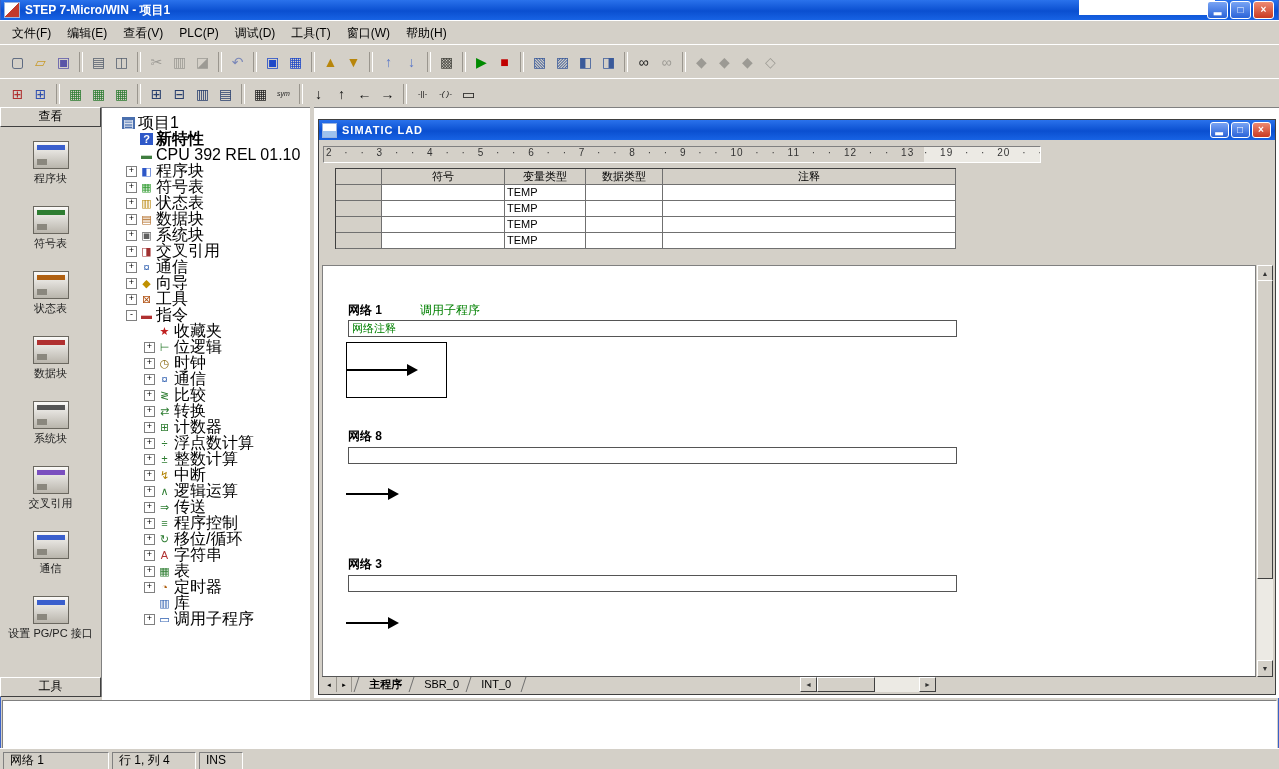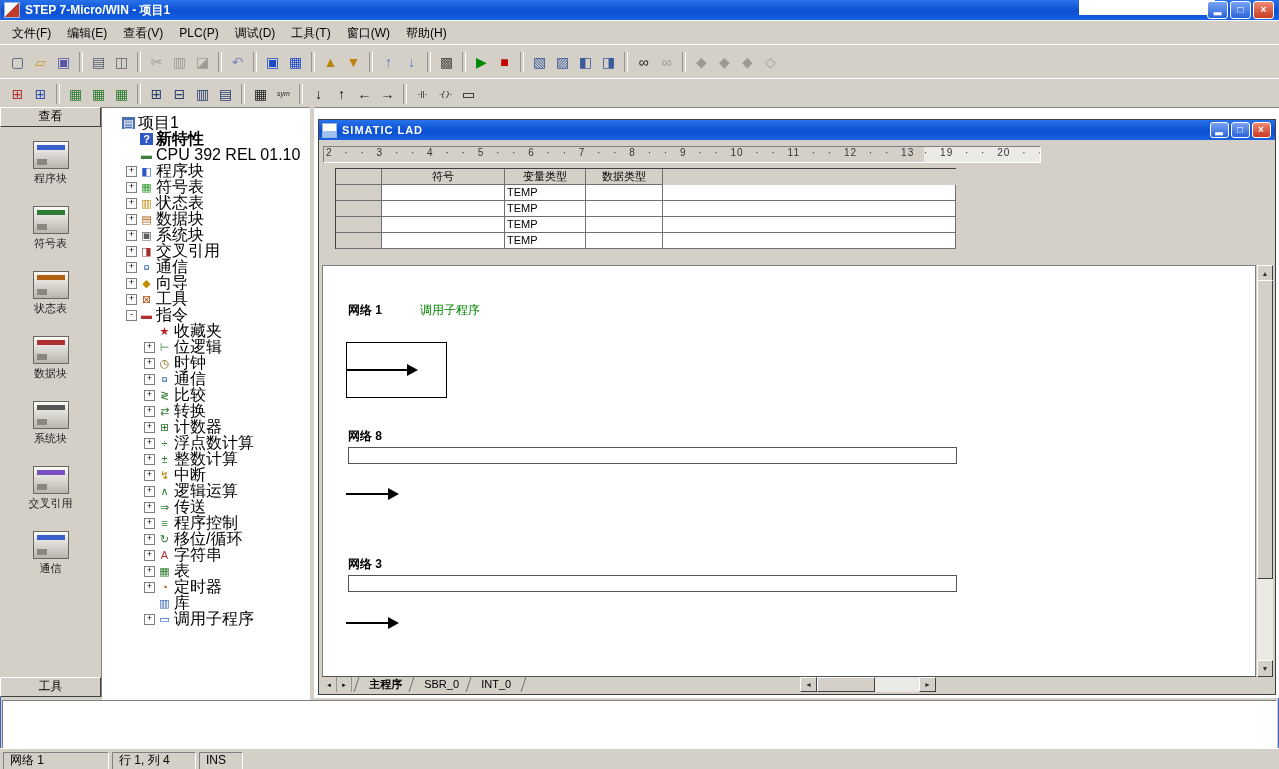--- a/index.html
+++ b/index.html
@@ -406,20 +406,26 @@
           <span class="navlabel">交叉引用</span>
         </div>
 
         <div class="navitem">
           <span class="nav-ic">
             <i class="nav-band" style="background: rgb(58, 95, 205);"></i>
           </span>
           <span class="navlabel">通信</span>
         </div>
 
+        <div class="navitem">
+          <span class="nav-ic">
+            <i class="nav-band" style="background: rgb(58, 95, 205);"></i>
+          </span>
+          <span class="navlabel">设置 PG/PC 接口</span>
+        </div>
       </div>
     <div class="btn3d">工具</div>
   </div>
 
   <div class="treepanel">
 
       <div class="trow" style="padding-left: 6px;">
         <span class="texp" style="visibility: hidden;"></span>
         <span class="tico" style="color: rgb(255, 255, 255); background: rgb(74, 111, 174);">▤</span>
         <span class="tlab">项目1</span>
@@ -631,20 +637,21 @@
         <span class="ruler-main">2 · · 3 · · 4 · · 5 · · 6 · · 7 · · 8 · · 9 · · 10 · · 11 · · 12 · · 13 · · 14 · · 15 · · 16 · · 17 · · 18 ·</span>
         <span class="ruler-ext">· 19 · · 20 · ·</span>
       </div>
 
       <div class="vartable">
         <div class="vt-row vt-head">
           <span class="vc0"></span>
           <span class="vc1">符号</span>
           <span class="vc2">变量类型</span>
           <span class="vc3">数据类型</span>
+          <span class="vc4">注释</span>
         </div>
         <div>
 
             <div class="vt-row">
               <span class="vc0"></span>
               <span class="vc1"></span>
               <span class="vc2">TEMP</span>
               <span class="vc3"></span>
               <span class="vc4"></span>
             </div>
@@ -673,20 +680,21 @@
               <span class="vc4"></span>
             </div>
           </div>
       </div>
 
       <div class="editor">
 
         <div class="nethead" style="top:36px;">
           <b>网络 1</b><span class="nettitle">调用子程序</span>
         </div>
+        <div class="ncbox" style="top:54px;">网络注释</div>
         <div class="selbox" style="top:76px;">
           <span class="wire" style="top:26px;width:60px;"></span>
           <span class="ah" style="left:60px;top:21px;"></span>
         </div>
 
         <div class="nethead" style="top:162px;">
           <b>网络 8</b>
         </div>
         <div class="ncbox" style="top:181px;"></div>
         <div class="rung" style="top:203px;">

